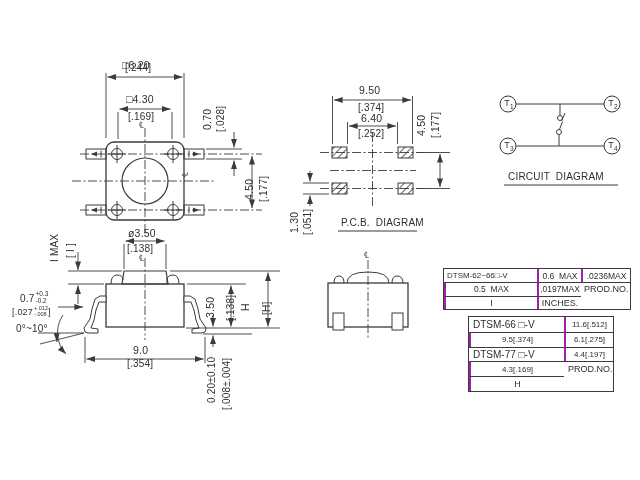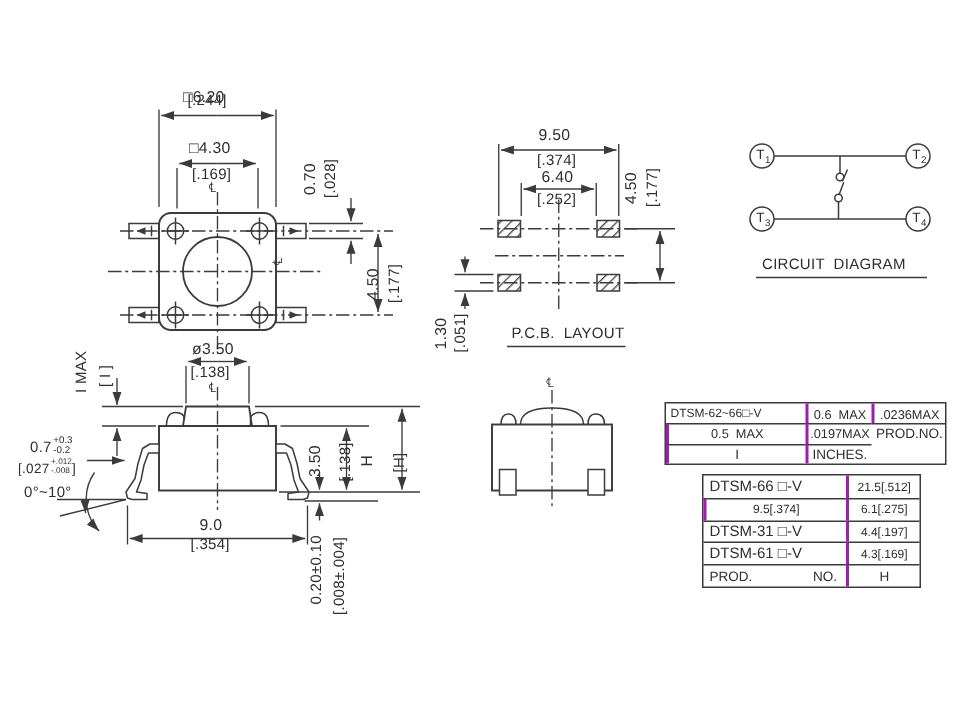--- a/index.html
+++ b/index.html
@@ -221,21 +221,21 @@
   <span class="t f10 v" style="left:269px;top:191px">[.177]</span>
 
   <span class="t" style="left:359px;top:85px">9.50</span>
   <span class="t f10" style="left:358px;top:102px">[.374]</span>
   <span class="t" style="left:361px;top:113px">6.40</span>
   <span class="t f10" style="left:358px;top:128px">[.252]</span>
   <span class="t v" style="left:427px;top:125px">4.50</span>
   <span class="t f10 v" style="left:441px;top:127px">[.177]</span>
   <span class="t v" style="left:300px;top:222px">1.30</span>
   <span class="t f10 v" style="left:313px;top:224px">[.051]</span>
-  <span class="t f10" style="left:341px;top:217px">P.C.B.  LAYOUT</span>
+  <span class="t f10" style="left:341px;top:217px">P.C.B.  DIAGRAM</span>
 
   <span class="t f9" style="left:501px;top:98px;width:16px;text-align:center"><span>T</span><sub style="font-size:6.5px">1</sub></span>
   <span class="t f9" style="left:605px;top:98px;width:16px;text-align:center"><span>T</span><sub style="font-size:6.5px">2</sub></span>
   <span class="t f9" style="left:501px;top:140px;width:16px;text-align:center"><span>T</span><sub style="font-size:6.5px">3</sub></span>
   <span class="t f9" style="left:605px;top:140px;width:16px;text-align:center"><span>T</span><sub style="font-size:6.5px">4</sub></span>
   <span class="t f10" style="left:508px;top:171px">CIRCUIT  DIAGRAM</span>
 
   <span class="t" style="left:128px;top:228px">ø3.50</span>
   <span class="t f10" style="left:127px;top:243px">[.138]</span>
   <span class="t cl" style="left:139px;top:253px">℄</span>
@@ -261,24 +261,23 @@
     <div class="c r0 ctr">.0236MAX</div>
     <div class="c ctr">0.5  MAX</div>
     <div class="c ctr">.0197MAX</div>
     <div class="c c0 foot" style="padding:0 16px 0 3px"><span>PROD.</span><span>NO.</span></div>
     <div class="c ctr" style="font-size:9px">I</div>
     <div class="c ctr" style="font-size:9px">INCHES.</div>
   </div>
 
   <div class="tbl" style="left:468px;top:316px;width:144px;grid-template-columns:95px 49px;grid-auto-rows:14.8px">
     <div class="c c0 r0 mdl2">DTSM-66 □-V</div>
-    <div class="c r0 ctr" style="font-size:8px">21.5[.512]</div>
+    <div class="c r0 ctr" style="font-size:8px">11.6[.512]</div>
     <div class="c ctr" style="font-size:8px">9.5[.374]</div>
     <div class="c ctr" style="font-size:8px">6.1[.275]</div>
-    <div class="c c0 mdl2">DTSM-31 □-V</div>
+    <div class="c c0 mdl2">DTSM-77 □-V</div>
     <div class="c ctr" style="font-size:8px">4.4[.197]</div>
-    <div class="c c0 mdl2">DTSM-61 □-V</div>
     <div class="c ctr" style="font-size:8px">4.3[.169]</div>
     <div class="c c0 foot" style="padding:0 6px 0 4px"><span>PROD.</span><span>NO.</span></div>
     <div class="c ctr" style="font-size:9px">H</div>
   </div>
 
 </div>
 
 </body></html>

